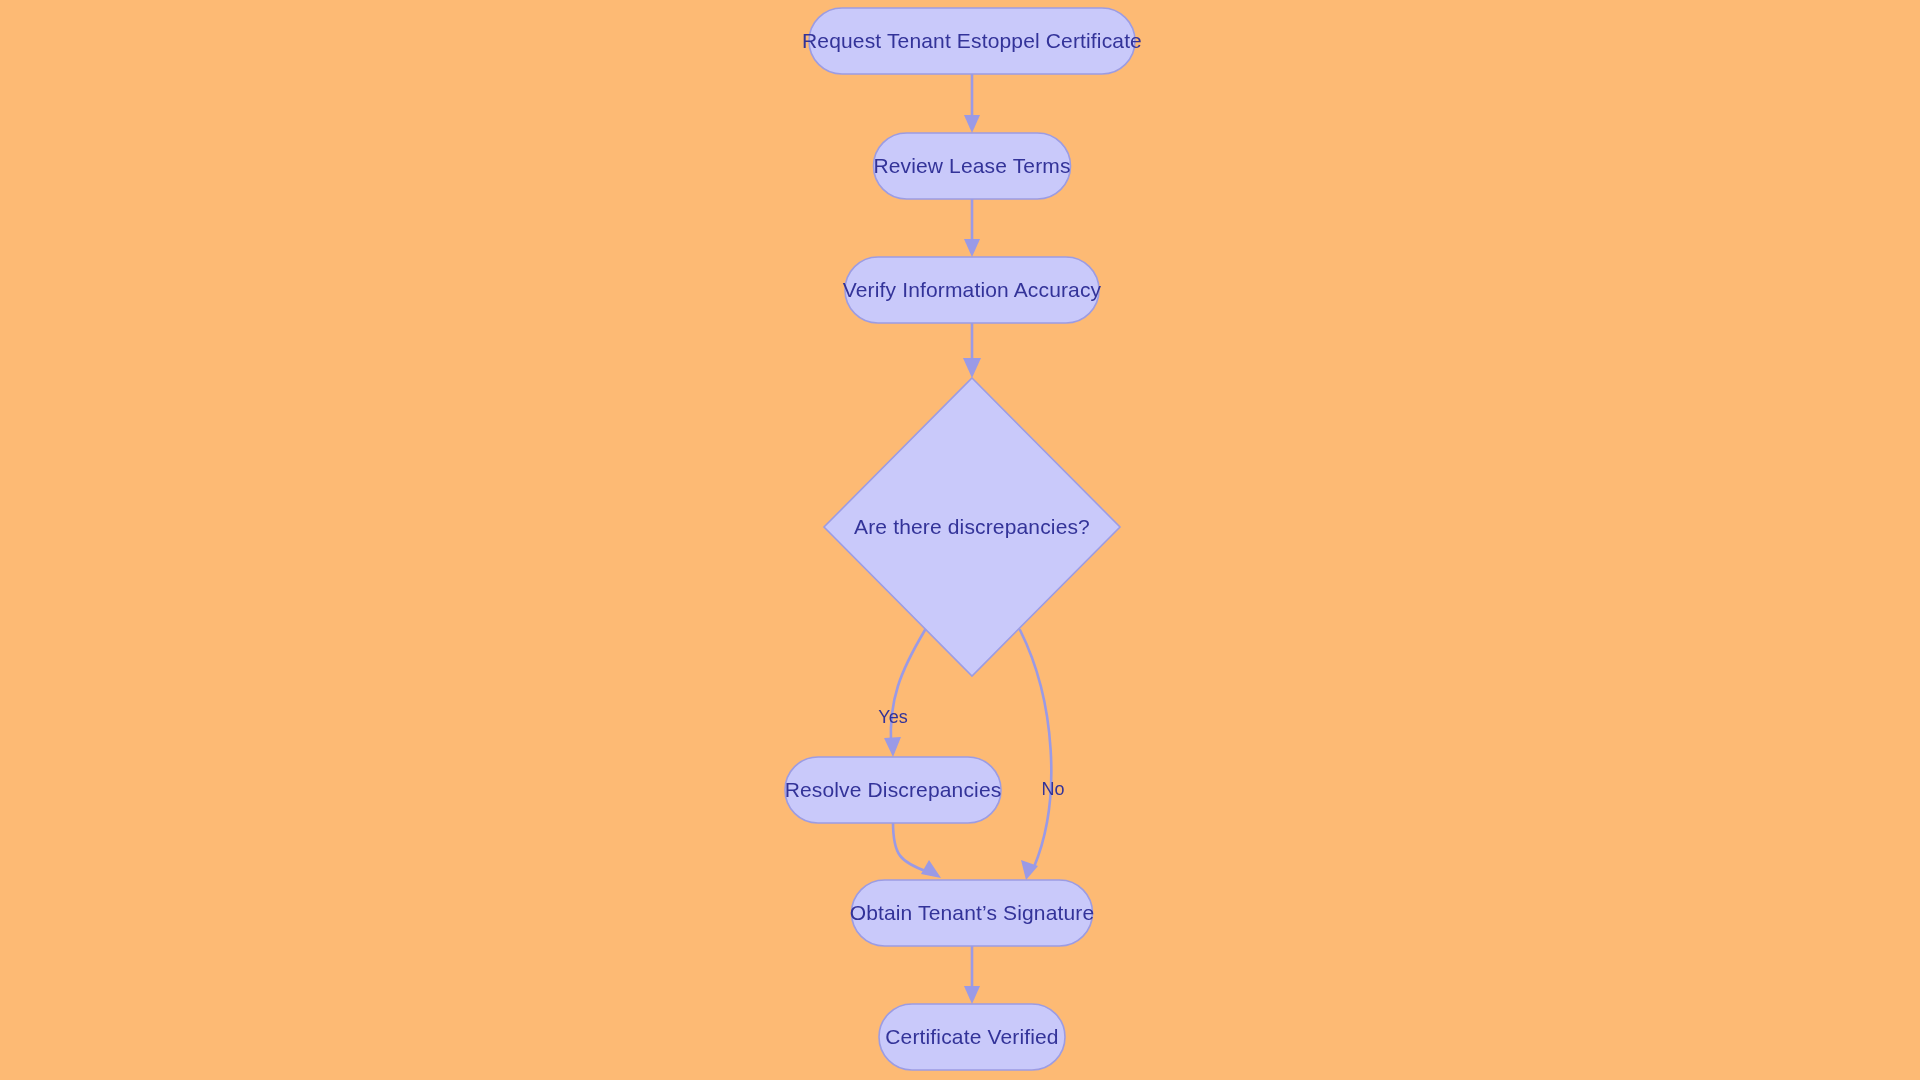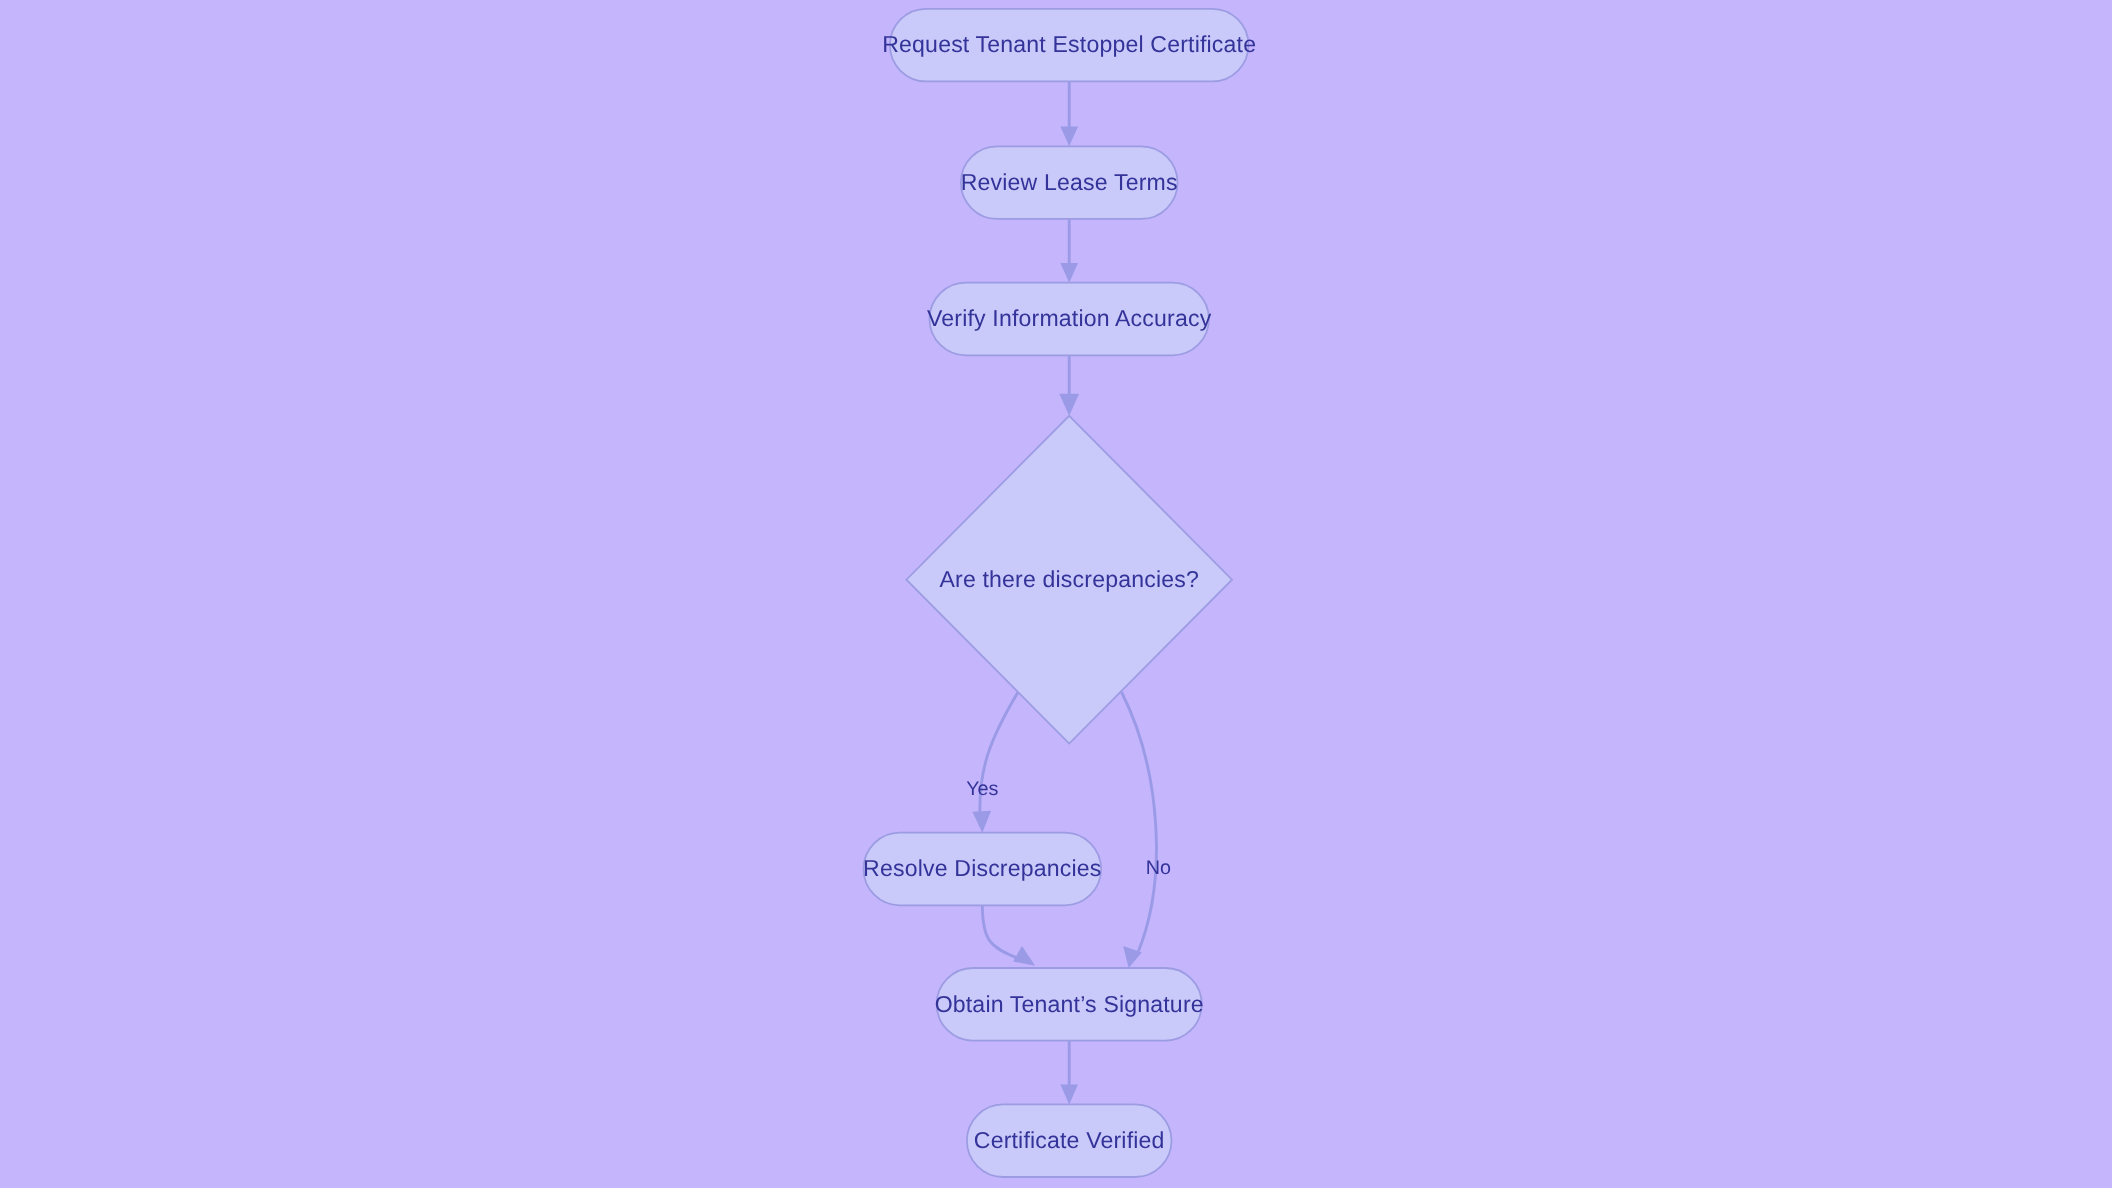--- a/index.html
+++ b/index.html
@@ -11,21 +11,21 @@
     background: #ffffff;
     overflow: hidden;
   }
   body {
     font-family: "Liberation Sans", "DejaVu Sans", sans-serif;
   }
   #flow-root {
     position: relative;
     width: 1920px;
     height: 1080px;
-    background: #c4b5fd;
+    background: #fdba74;
   }
   #flow-svg {
     position: absolute;
     top: 0;
     left: 0;
     width: 1920px;
     height: 1080px;
     display: block;
   }
   .node-shape {

